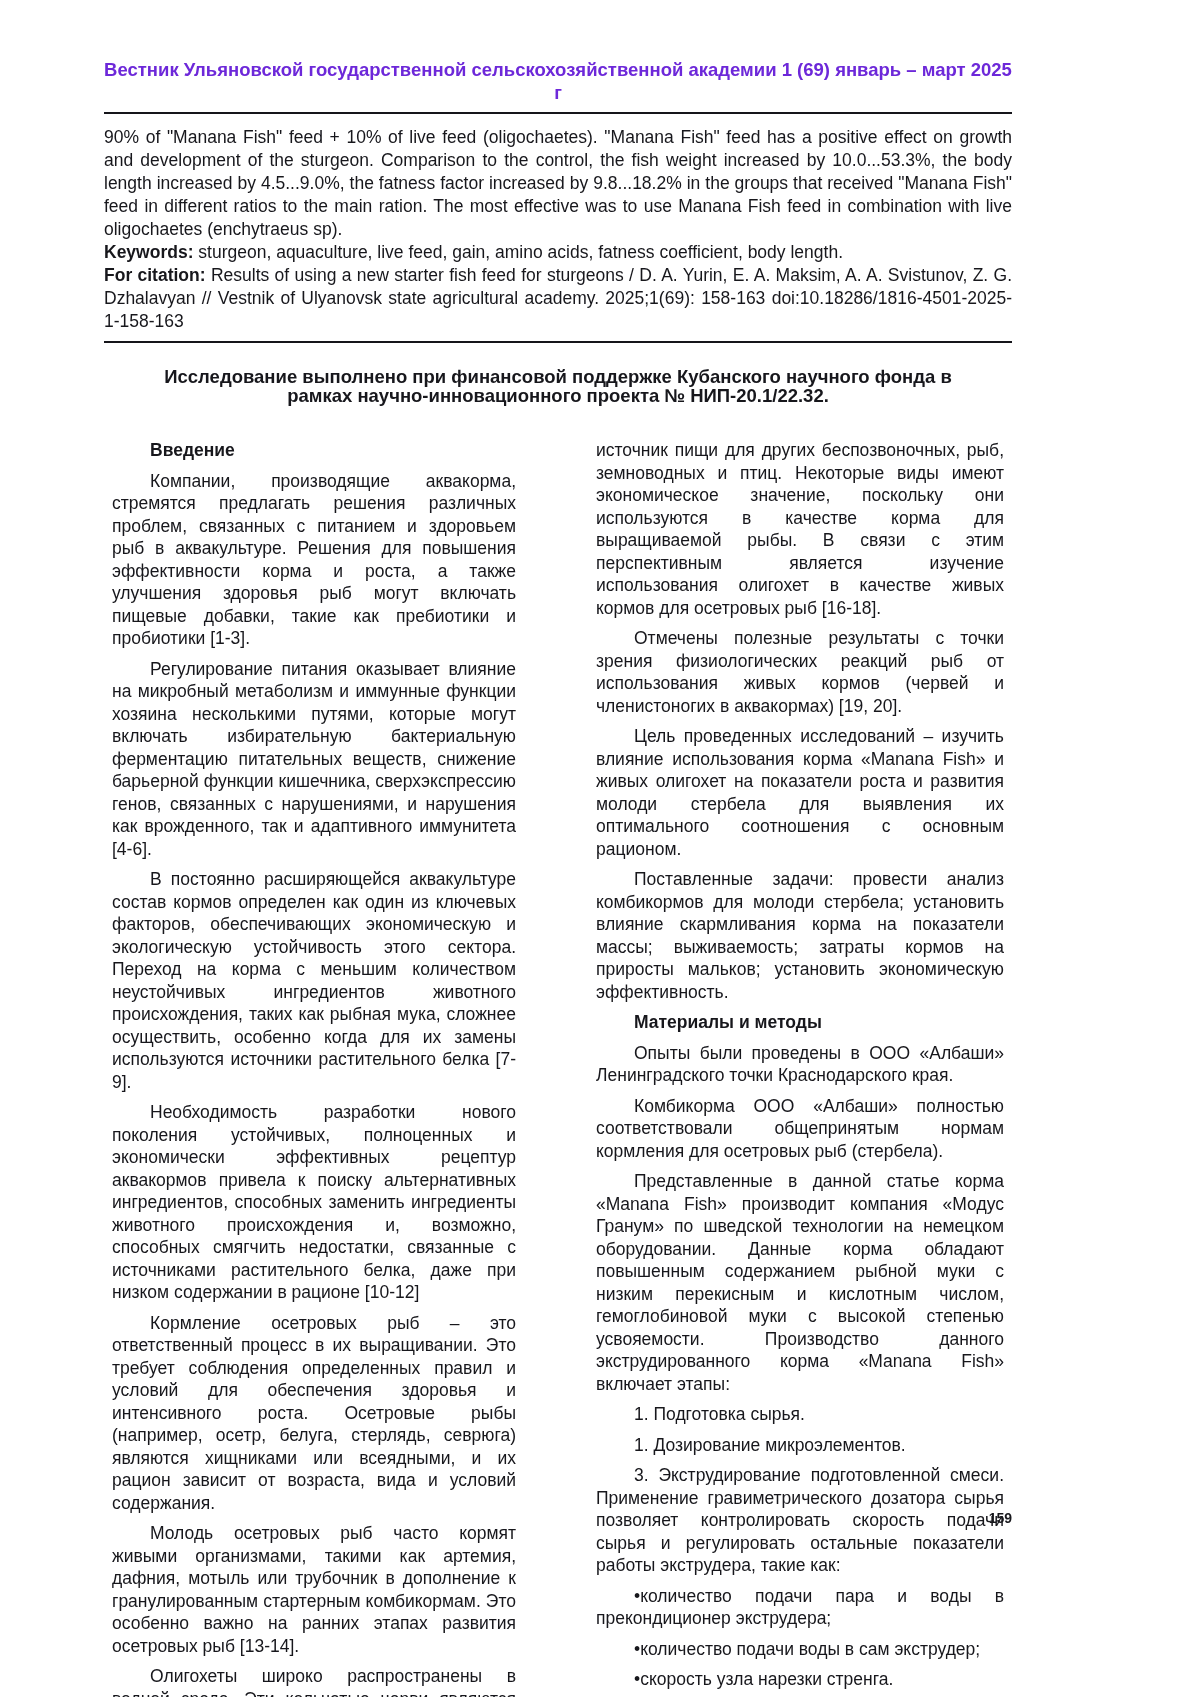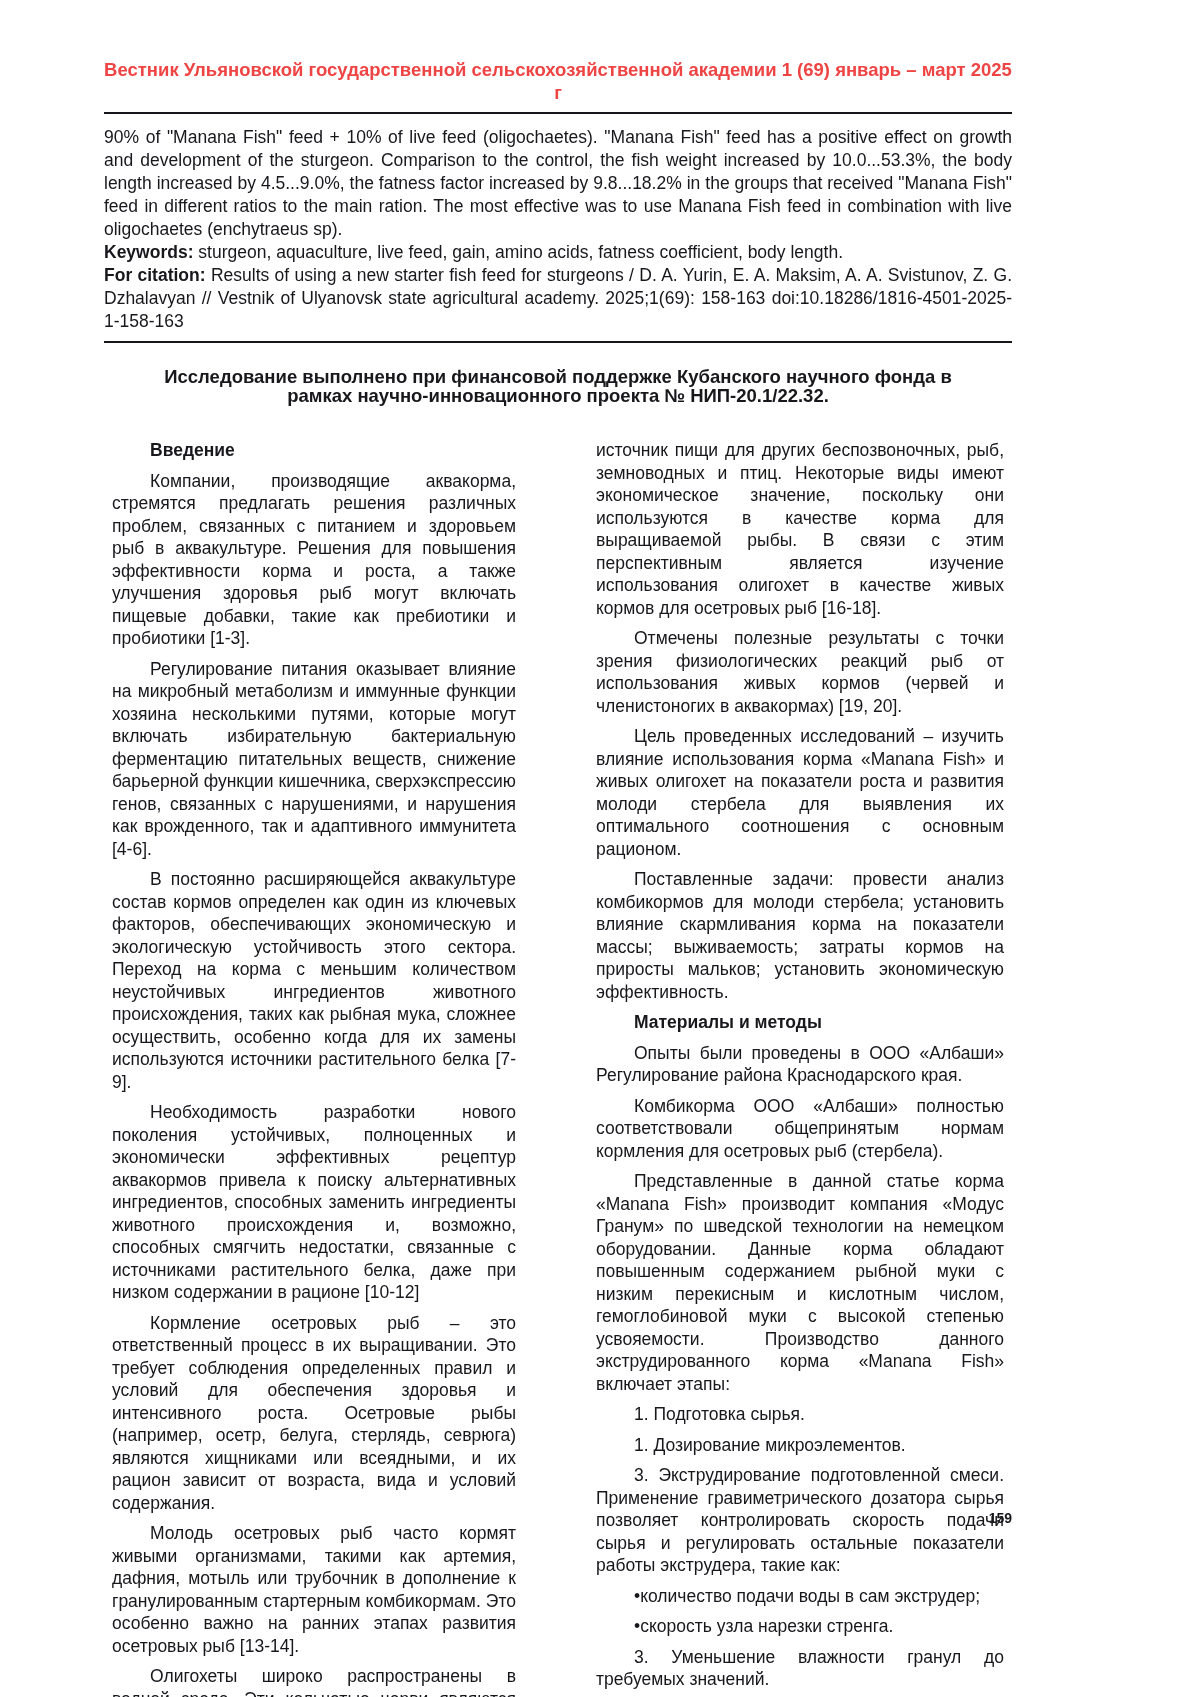--- a/index.html
+++ b/index.html
@@ -16,21 +16,21 @@
     position: absolute;
     left: 104px;
     top: 58px;
     width: 908px;
   }
   .journal-header {
     text-align: center;
     font-weight: 700;
     font-size: 18.5px;
     line-height: 23px;
-    color: #ef4444;
+    color: #6d28d9;
   }
   .rule {
     height: 2px;
     background: #15151a;
     margin-top: 8px;
   }
   .abstract {
     margin-top: 12px;
     font-size: 17.5px;
     line-height: 23px;
@@ -97,26 +97,27 @@
         <p class="paragraph">Кормление осетровых рыб – это ответственный процесс в их выращивании. Это требует соблюдения определенных правил и условий для обеспечения здоровья и интенсивного роста. Осетровые рыбы (например, осетр, белуга, стерлядь, севрюга) являются хищниками или всеядными, и их рацион зависит от возраста, вида и условий содержания.</p>
         <p class="paragraph">Молодь осетровых рыб часто кормят живыми организмами, такими как артемия, дафния, мотыль или трубочник в дополнение к гранулированным стартерным комбикормам. Это особенно важно на ранних этапах развития осетровых рыб [13-14].</p>
         <p class="paragraph">Олигохеты широко распространены в водной среде. Эти кольчатые черви являются жизненно важным компонентом водных систем. Они известны как</p>
       </div>
     <div class="col right">
         <p class="continuation">источник пищи для других беспозвоночных, рыб, земноводных и птиц. Некоторые виды имеют экономическое значение, поскольку они используются в качестве корма для выращиваемой рыбы. В связи с этим перспективным является изучение использования олигохет в качестве живых кормов для осетровых рыб [16-18].</p>
         <p class="paragraph">Отмечены полезные результаты с точки зрения физиологических реакций рыб от использования живых кормов (червей и членистоногих в аквакормах) [19, 20].</p>
         <p class="paragraph">Цель проведенных исследований – изучить влияние использования корма «Manana Fish» и живых олигохет на показатели роста и развития молоди стербела для выявления их оптимального соотношения с основным рационом.</p>
         <p class="paragraph">Поставленные задачи: провести анализ комбикормов для молоди стербела; установить влияние скармливания корма на показатели массы; выживаемость; затраты кормов на приросты мальков; установить экономическую эффективность.</p>
         <p class="heading">Материалы и методы</p>
-        <p class="paragraph">Опыты были проведены в ООО «Албаши» Регулирование района Краснодарского края.</p>
+        <p class="paragraph">Опыты были проведены в ООО «Албаши» Ленинградского точки Краснодарского края.</p>
         <p class="paragraph">Комбикорма ООО «Албаши» полностью соответствовали общепринятым нормам кормления для осетровых рыб (стербела).</p>
         <p class="paragraph">Представленные в данной статье корма «Manana Fish» производит компания «Модус Гранум» по шведской технологии на немецком оборудовании. Данные корма обладают повышенным содержанием рыбной муки с низким перекисным и кислотным числом, гемоглобиновой муки с высокой степенью усвояемости. Производство данного экструдированного корма «Manana Fish» включает этапы:</p>
         <p class="paragraph">1. Подготовка сырья.</p>
         <p class="paragraph">1. Дозирование микроэлементов.</p>
         <p class="paragraph">3. Экструдирование подготовленной смеси. Применение гравиметрического дозатора сырья позволяет контролировать скорость подачи сырья и регулировать остальные показатели работы экструдера, такие как:</p>
+        <p class="bullet">•количество подачи пара и воды в прекондиционер экструдера;</p>
         <p class="bullet">•количество подачи воды в сам экструдер;</p>
         <p class="bullet">•скорость узла нарезки стренга.</p>
         <p class="paragraph">3. Уменьшение влажности гранул до требуемых значений.</p>
       </div>
   </div>
 
   <div class="pagenum">159</div>
 
 </div>
 

